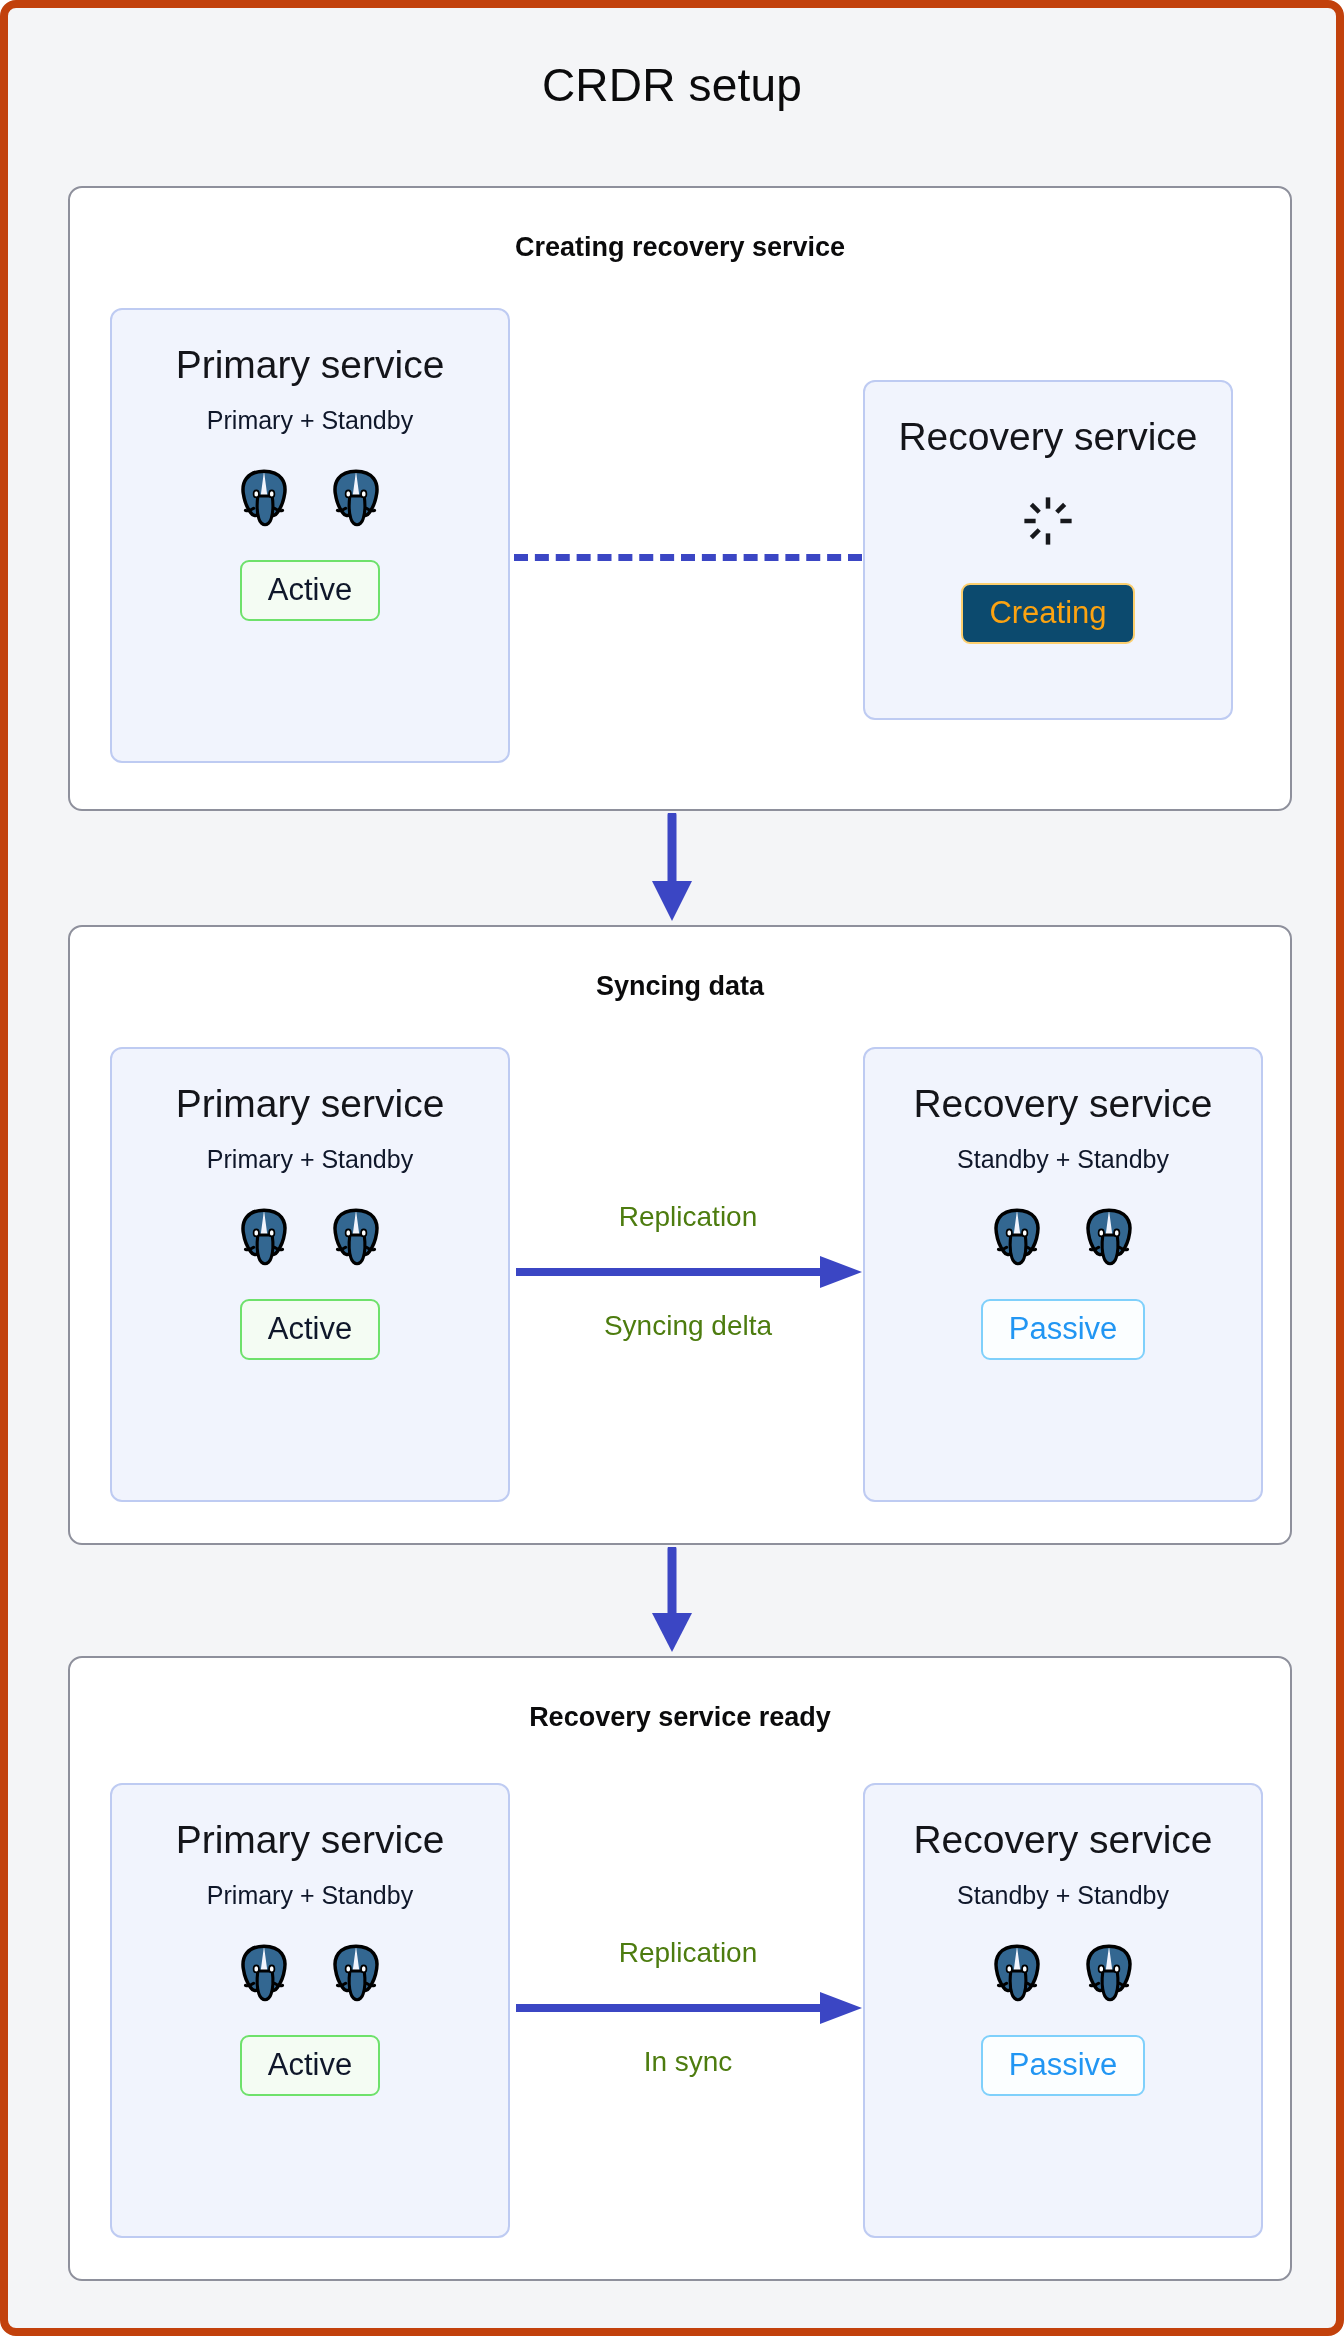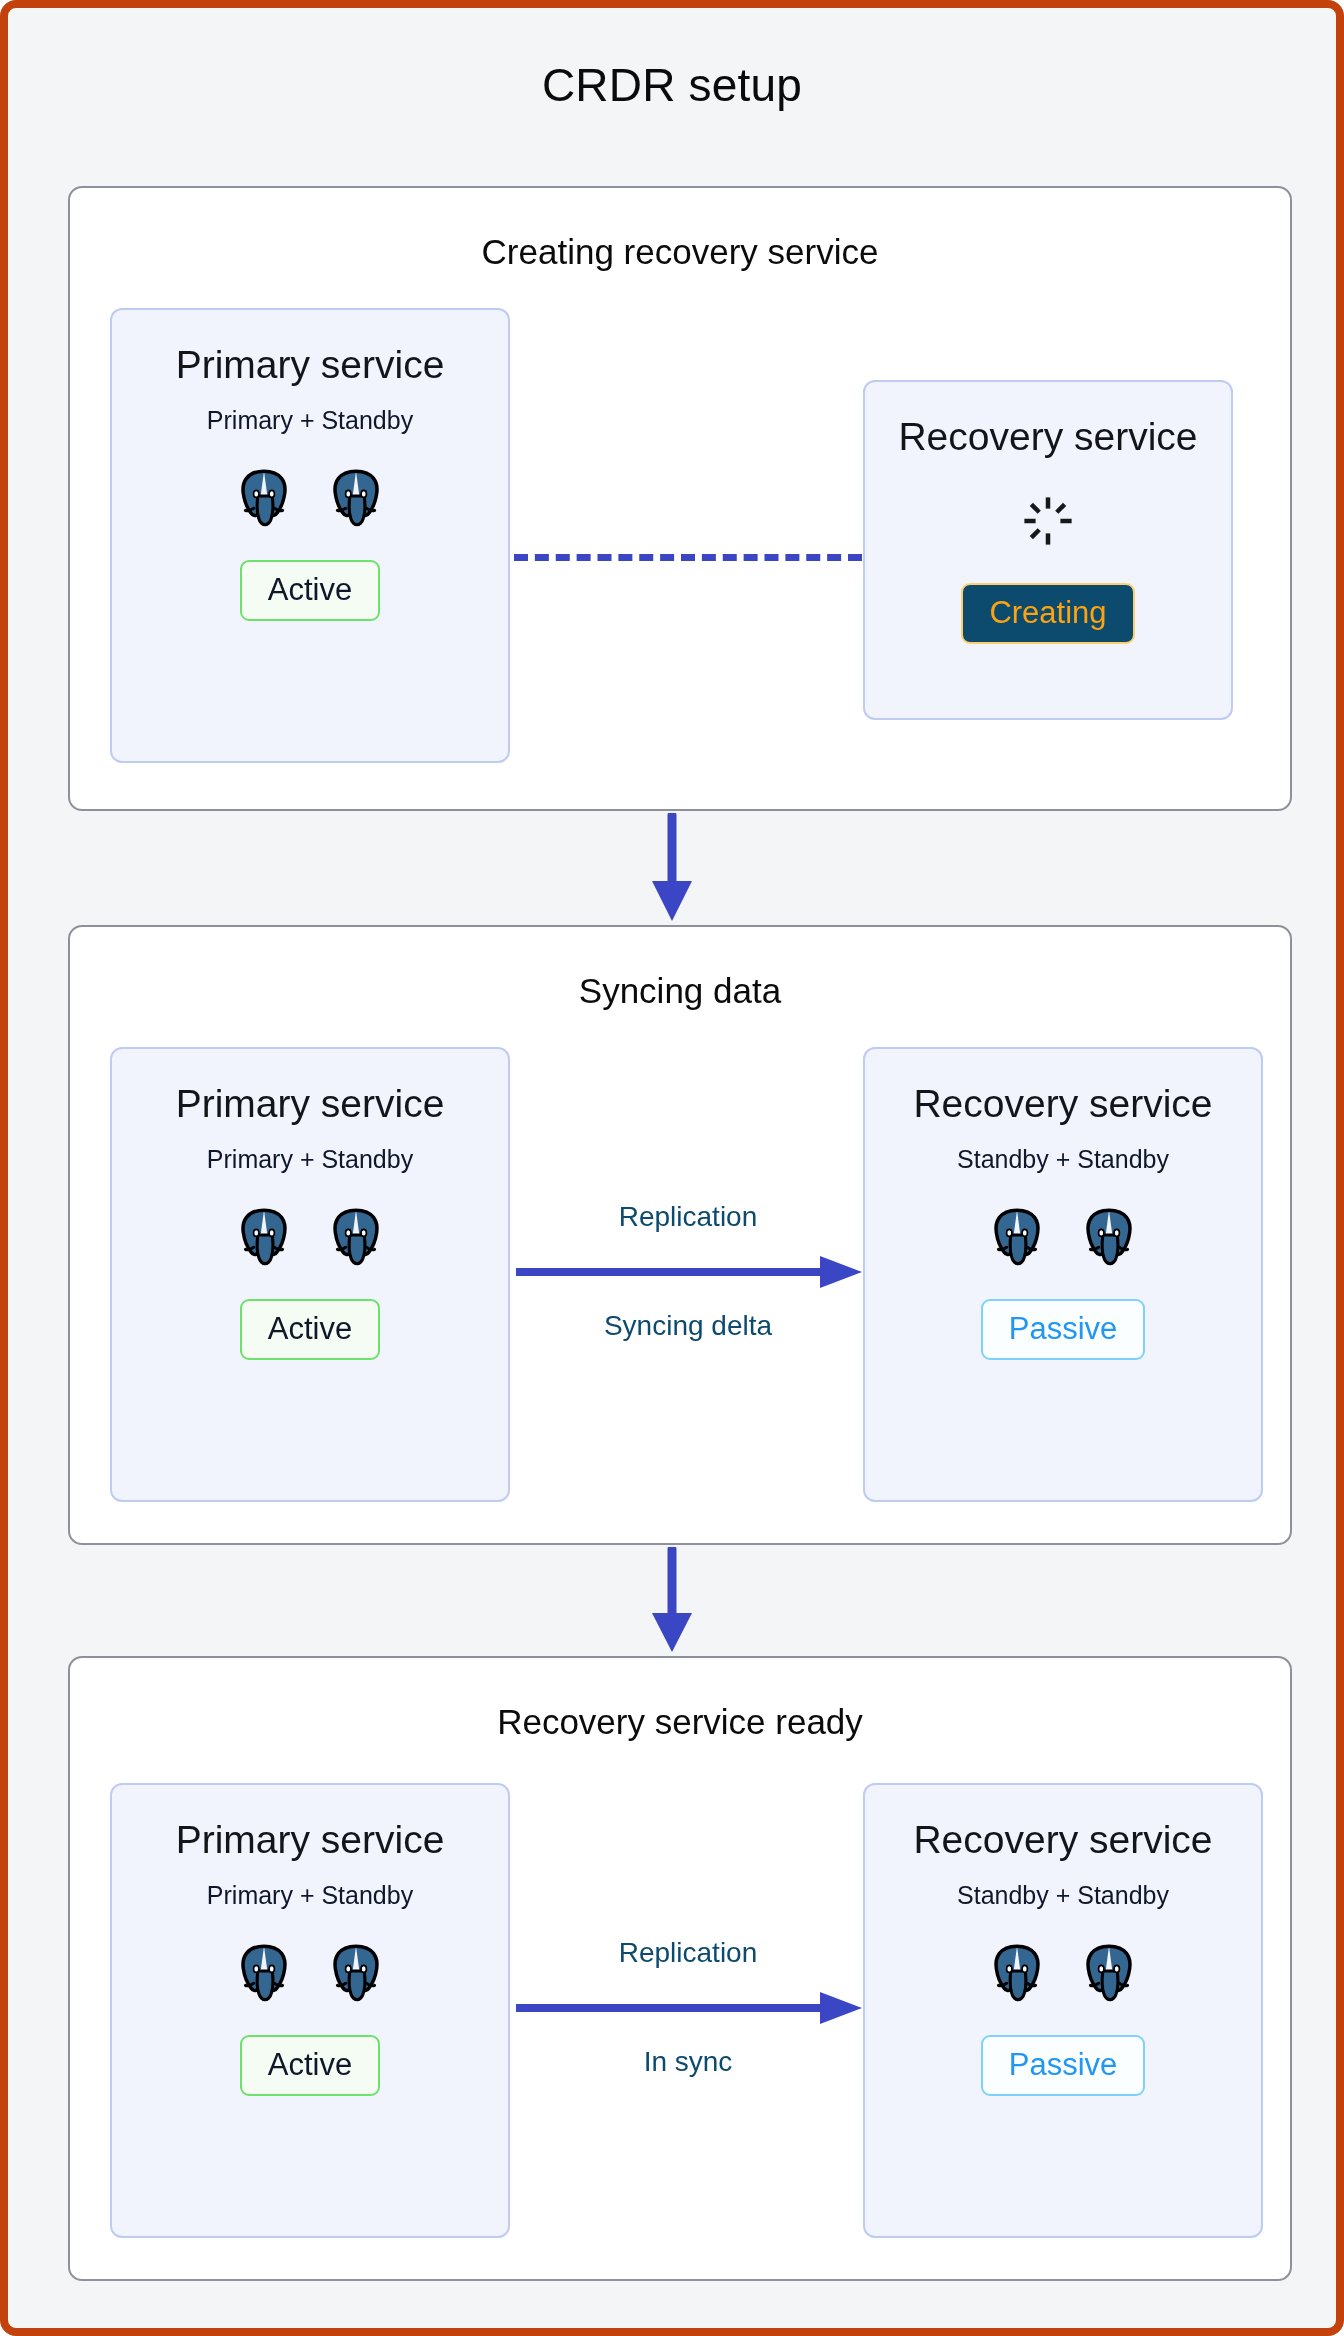--- a/index.html
+++ b/index.html
@@ -47,22 +47,23 @@
   #stage-0 { top: 178px;  height: 625px; }
   #stage-1 { top: 917px;  height: 620px; }
   #stage-2 { top: 1648px; height: 625px; }
 
   .stage-title {
     position: absolute;
     top: 44px;
     left: 0;
     width: 100%;
     text-align: center;
-    font-size: 35px;
+    font-size: 27px;
     color: #0b0b0c;
+    font-weight: bold;
   }
 
   
   .svc {
     position: absolute;
     box-sizing: border-box;
     background: #f1f4fd;
     border: 2px solid #becbf2;
     border-radius: 12px;
     text-align: center;
@@ -121,21 +122,21 @@
     border-top: 7px dashed #3b46c4;
   }
   .conn {
     position: absolute;
   }
   .conn-label {
     position: absolute;
     width: 100%;
     text-align: center;
     font-size: 28px;
-    color: #0c4a6e;
+    color: #4d7c0f;
     line-height: 1.1;
   }
   .conn-label.top { top: 0; }
   .conn-label.bottom { bottom: 0; }
   .conn-arrow {
     position: absolute;
     left: 0;
     top: 50%;
     transform: translateY(-50%);
     width: 100%;

